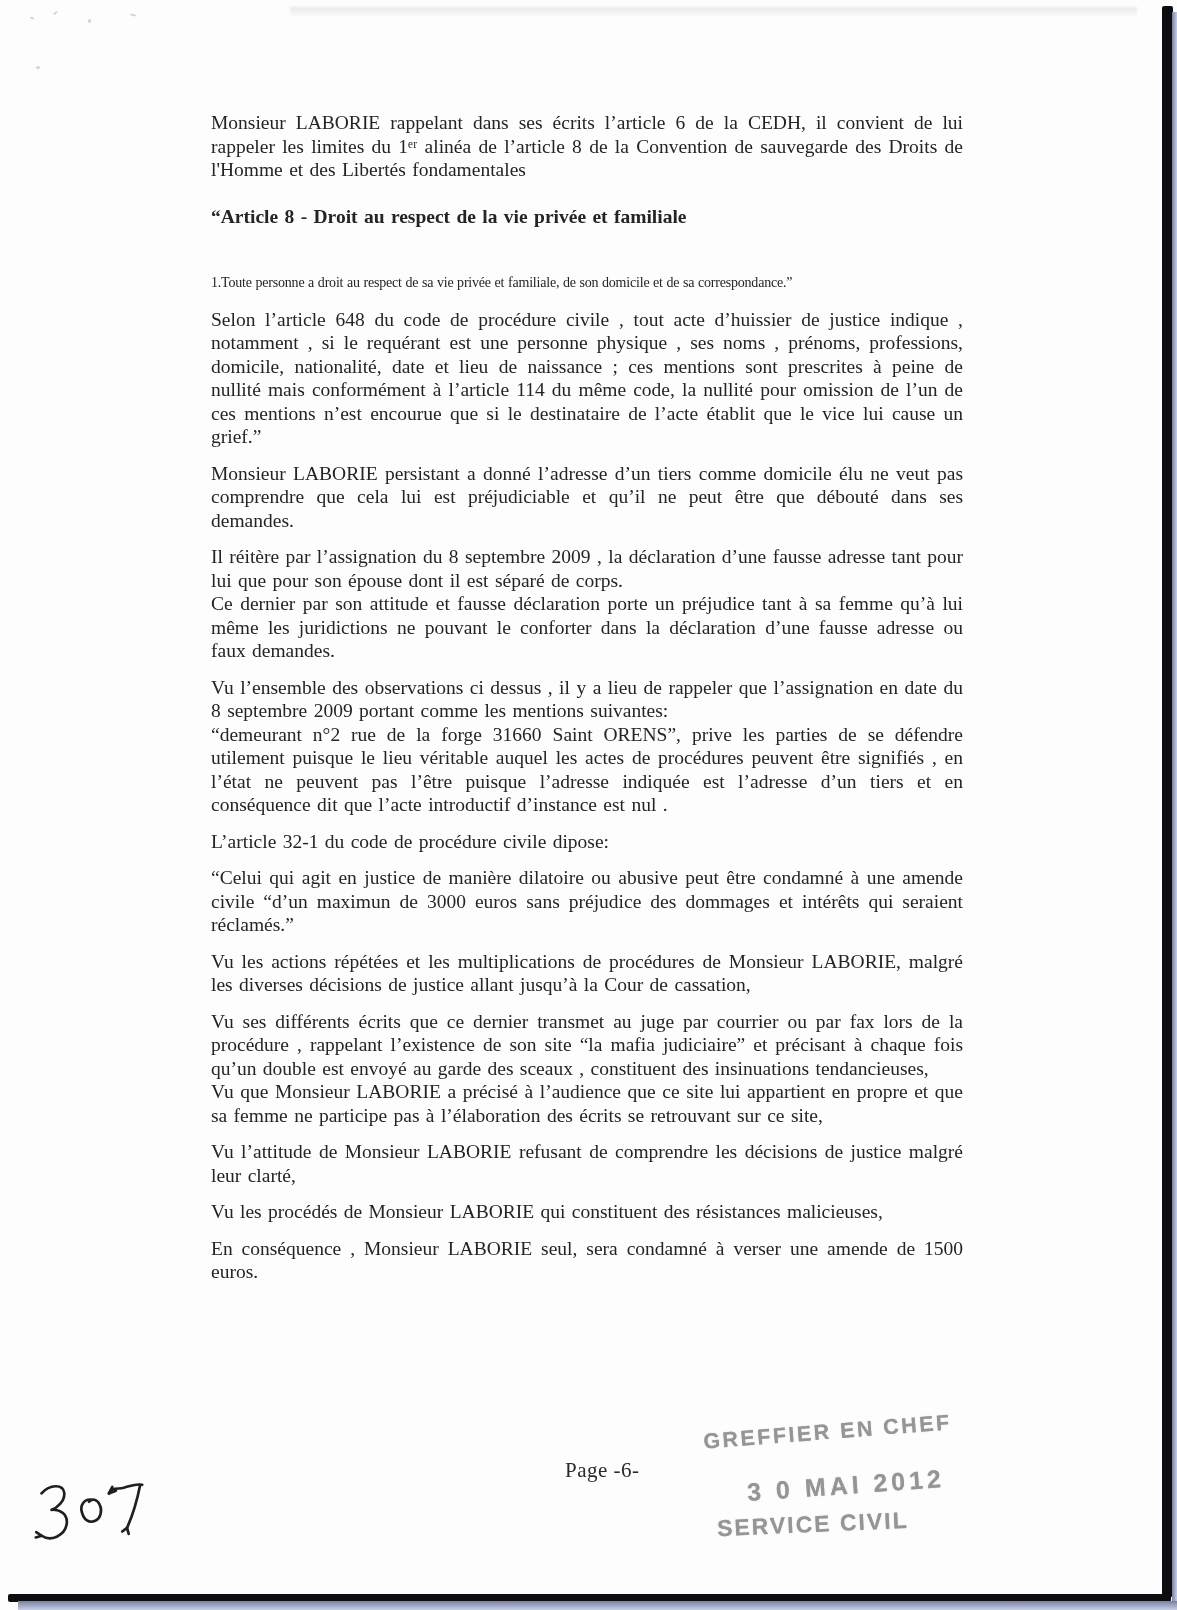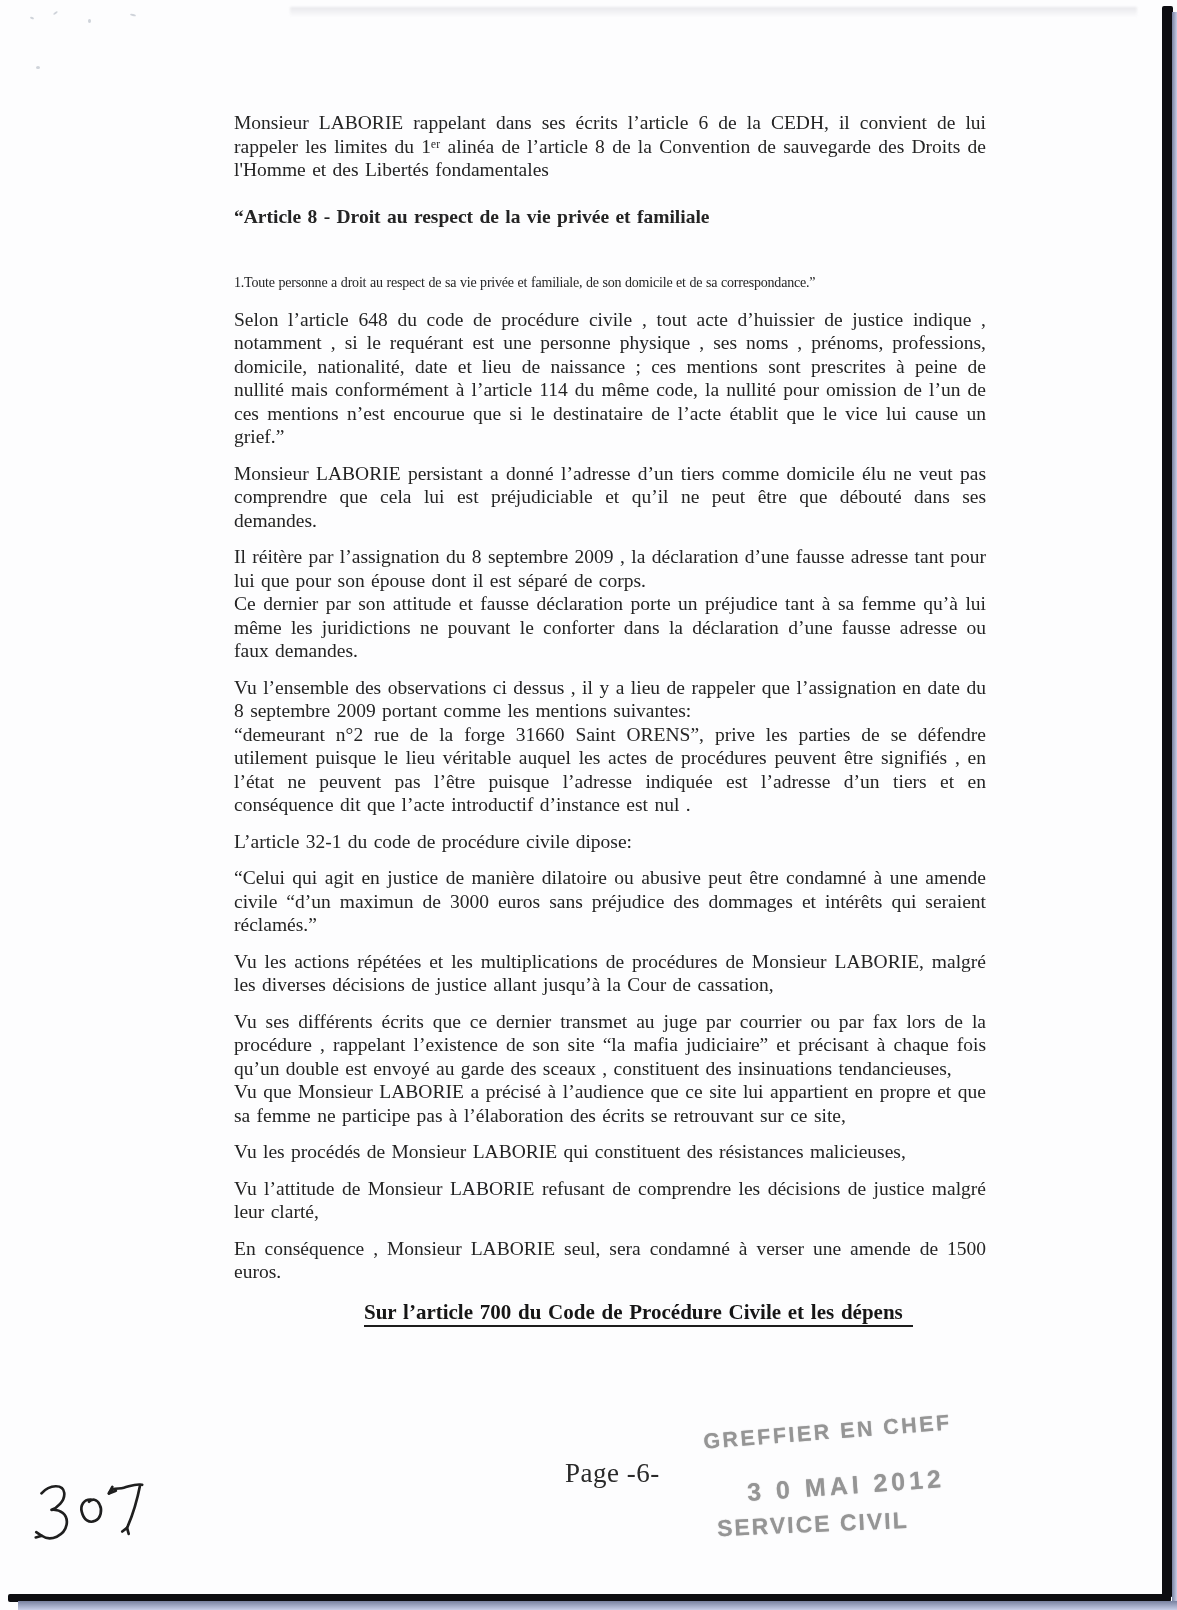--- a/index.html
+++ b/index.html
@@ -26,21 +26,21 @@
     position:absolute; background:#aab0bc; border-radius:50%; opacity:.55; display:block;
   }
   .a1 { left:30px;  top:17px; width:4px; height:2px; transform:rotate(20deg); }
   .a2 { left:53px;  top:12px; width:5px; height:2px; transform:rotate(-35deg); }
   .a3 { left:88px;  top:19px; width:3px; height:4px; }
   .a4 { left:130px; top:14px; width:6px; height:2px; transform:rotate(15deg); }
   .a5 { left:36px;  top:66px; width:4px; height:3px; opacity:.35; }
 
   
   .content {
-    position:absolute; left:234px; top:111px; width:752px;
+    position:absolute; left:211px; top:111px; width:752px;
     color:#242424;
     font-size:19.5px; line-height:23.5px;
     text-align:justify;
     word-spacing:1.5px;
   }
   .block { margin:13px 0 0 0; }
   .block:first-child { margin-top:0; }
   .block.joined { margin-top:0; }
   .block:nth-child(2) { margin-top:23px;font-weight:bold; }
   .block.quote {
@@ -51,21 +51,21 @@
   .block.heading { margin:17px 0 17px 130px; text-align:left; }
   .heading-text {
     font-weight:bold; font-size:21px; color:#161616;
     border-bottom:2px solid #1d1d1d;
     padding:0 10px 1px 0;
   }
 
   
   .page-label {
     position:absolute; left:565px; top:1458px;
-    font-size:27px; color:#2a2a2a; letter-spacing:0.5px;
+    font-size:21px; color:#2a2a2a; letter-spacing:0.5px;
   }
   .stamp-line {
     position:absolute;
     font-family:"Liberation Sans","DejaVu Sans",sans-serif;
     font-weight:bold; color:#8d8d8d; opacity:.92;
     text-shadow:0 0 1px rgba(130,130,130,0.7);
     white-space:nowrap;
   }
   .stamp1 { left:703px; top:1420px; font-size:21.5px; letter-spacing:2.5px; transform:rotate(-4.5deg); }
   .stamp2 { left:747px; top:1471px; font-size:25px;   letter-spacing:4px;   transform:rotate(-4deg); }
@@ -111,24 +111,23 @@
       <div class="block paragraph">Monsieur LABORIE persistant a donné l’adresse d’un tiers comme domicile élu ne veut pas comprendre que cela lui est préjudiciable et qu’il ne peut être que débouté dans ses demandes.</div>
       <div class="block paragraph">Il réitère par l’assignation du 8 septembre 2009 , la déclaration d’une fausse adresse tant pour lui que pour son épouse dont il est séparé de corps.</div>
       <div class="block paragraph joined">Ce dernier par son attitude et fausse déclaration porte un préjudice tant à sa femme qu’à lui même les juridictions ne pouvant le conforter dans la déclaration d’une fausse adresse ou faux demandes.</div>
       <div class="block paragraph">Vu l’ensemble des observations ci dessus , il y a lieu de rappeler que l’assignation en date du 8 septembre 2009 portant comme les mentions suivantes:</div>
       <div class="block paragraph joined">“demeurant n°2 rue de la forge 31660 Saint ORENS”, prive les parties de se défendre utilement puisque le lieu véritable auquel les actes de procédures peuvent être signifiés , en l’état ne peuvent pas l’être puisque l’adresse indiquée est l’adresse d’un tiers et en conséquence dit que l’acte introductif d’instance est nul .</div>
       <div class="block paragraph">L’article 32-1 du code de procédure civile dipose:</div>
       <div class="block paragraph">“Celui qui agit en justice de manière dilatoire ou abusive peut être condamné à une amende civile “d’un maximun de 3000 euros sans préjudice des dommages et intérêts qui seraient réclamés.”</div>
       <div class="block paragraph">Vu les actions répétées et les multiplications de procédures de Monsieur LABORIE, malgré les diverses décisions de justice allant jusqu’à la Cour de cassation,</div>
       <div class="block paragraph">Vu ses différents écrits que ce dernier transmet au juge par courrier ou par fax lors de la procédure , rappelant l’existence de son site “la mafia judiciaire” et précisant à chaque fois qu’un double est envoyé au garde des sceaux , constituent des insinuations tendancieuses,</div>
       <div class="block paragraph joined">Vu que Monsieur LABORIE a précisé à l’audience que ce site lui appartient en propre et que sa femme ne participe pas à l’élaboration des écrits se retrouvant sur ce site,</div>
+      <div class="block paragraph">Vu l’attitude de Monsieur LABORIE refusant de comprendre les décisions de justice malgré leur clarté,</div>
       <div class="block paragraph">Vu les procédés de Monsieur LABORIE qui constituent des résistances malicieuses,</div>
-      <div class="block paragraph">Vu l’attitude de Monsieur LABORIE refusant de comprendre les décisions de justice malgré leur clarté,</div>
       <div class="block paragraph">En conséquence , Monsieur LABORIE seul, sera condamné à verser une amende de 1500 euros.</div>
-      <div class="block heading"><span class="heading-text">Sur l’article 700 du Code de Procédure Civile et les dépens</span></div>
     </div>
 
   <div class="page-label">Page -6-</div>
 
   <div class="stamp">
     <div class="stamp-line stamp1">GREFFIER EN CHEF</div>
     <div class="stamp-line stamp2">3 0 MAI 2012</div>
     <div class="stamp-line stamp3">SERVICE CIVIL</div>
   </div>
 

